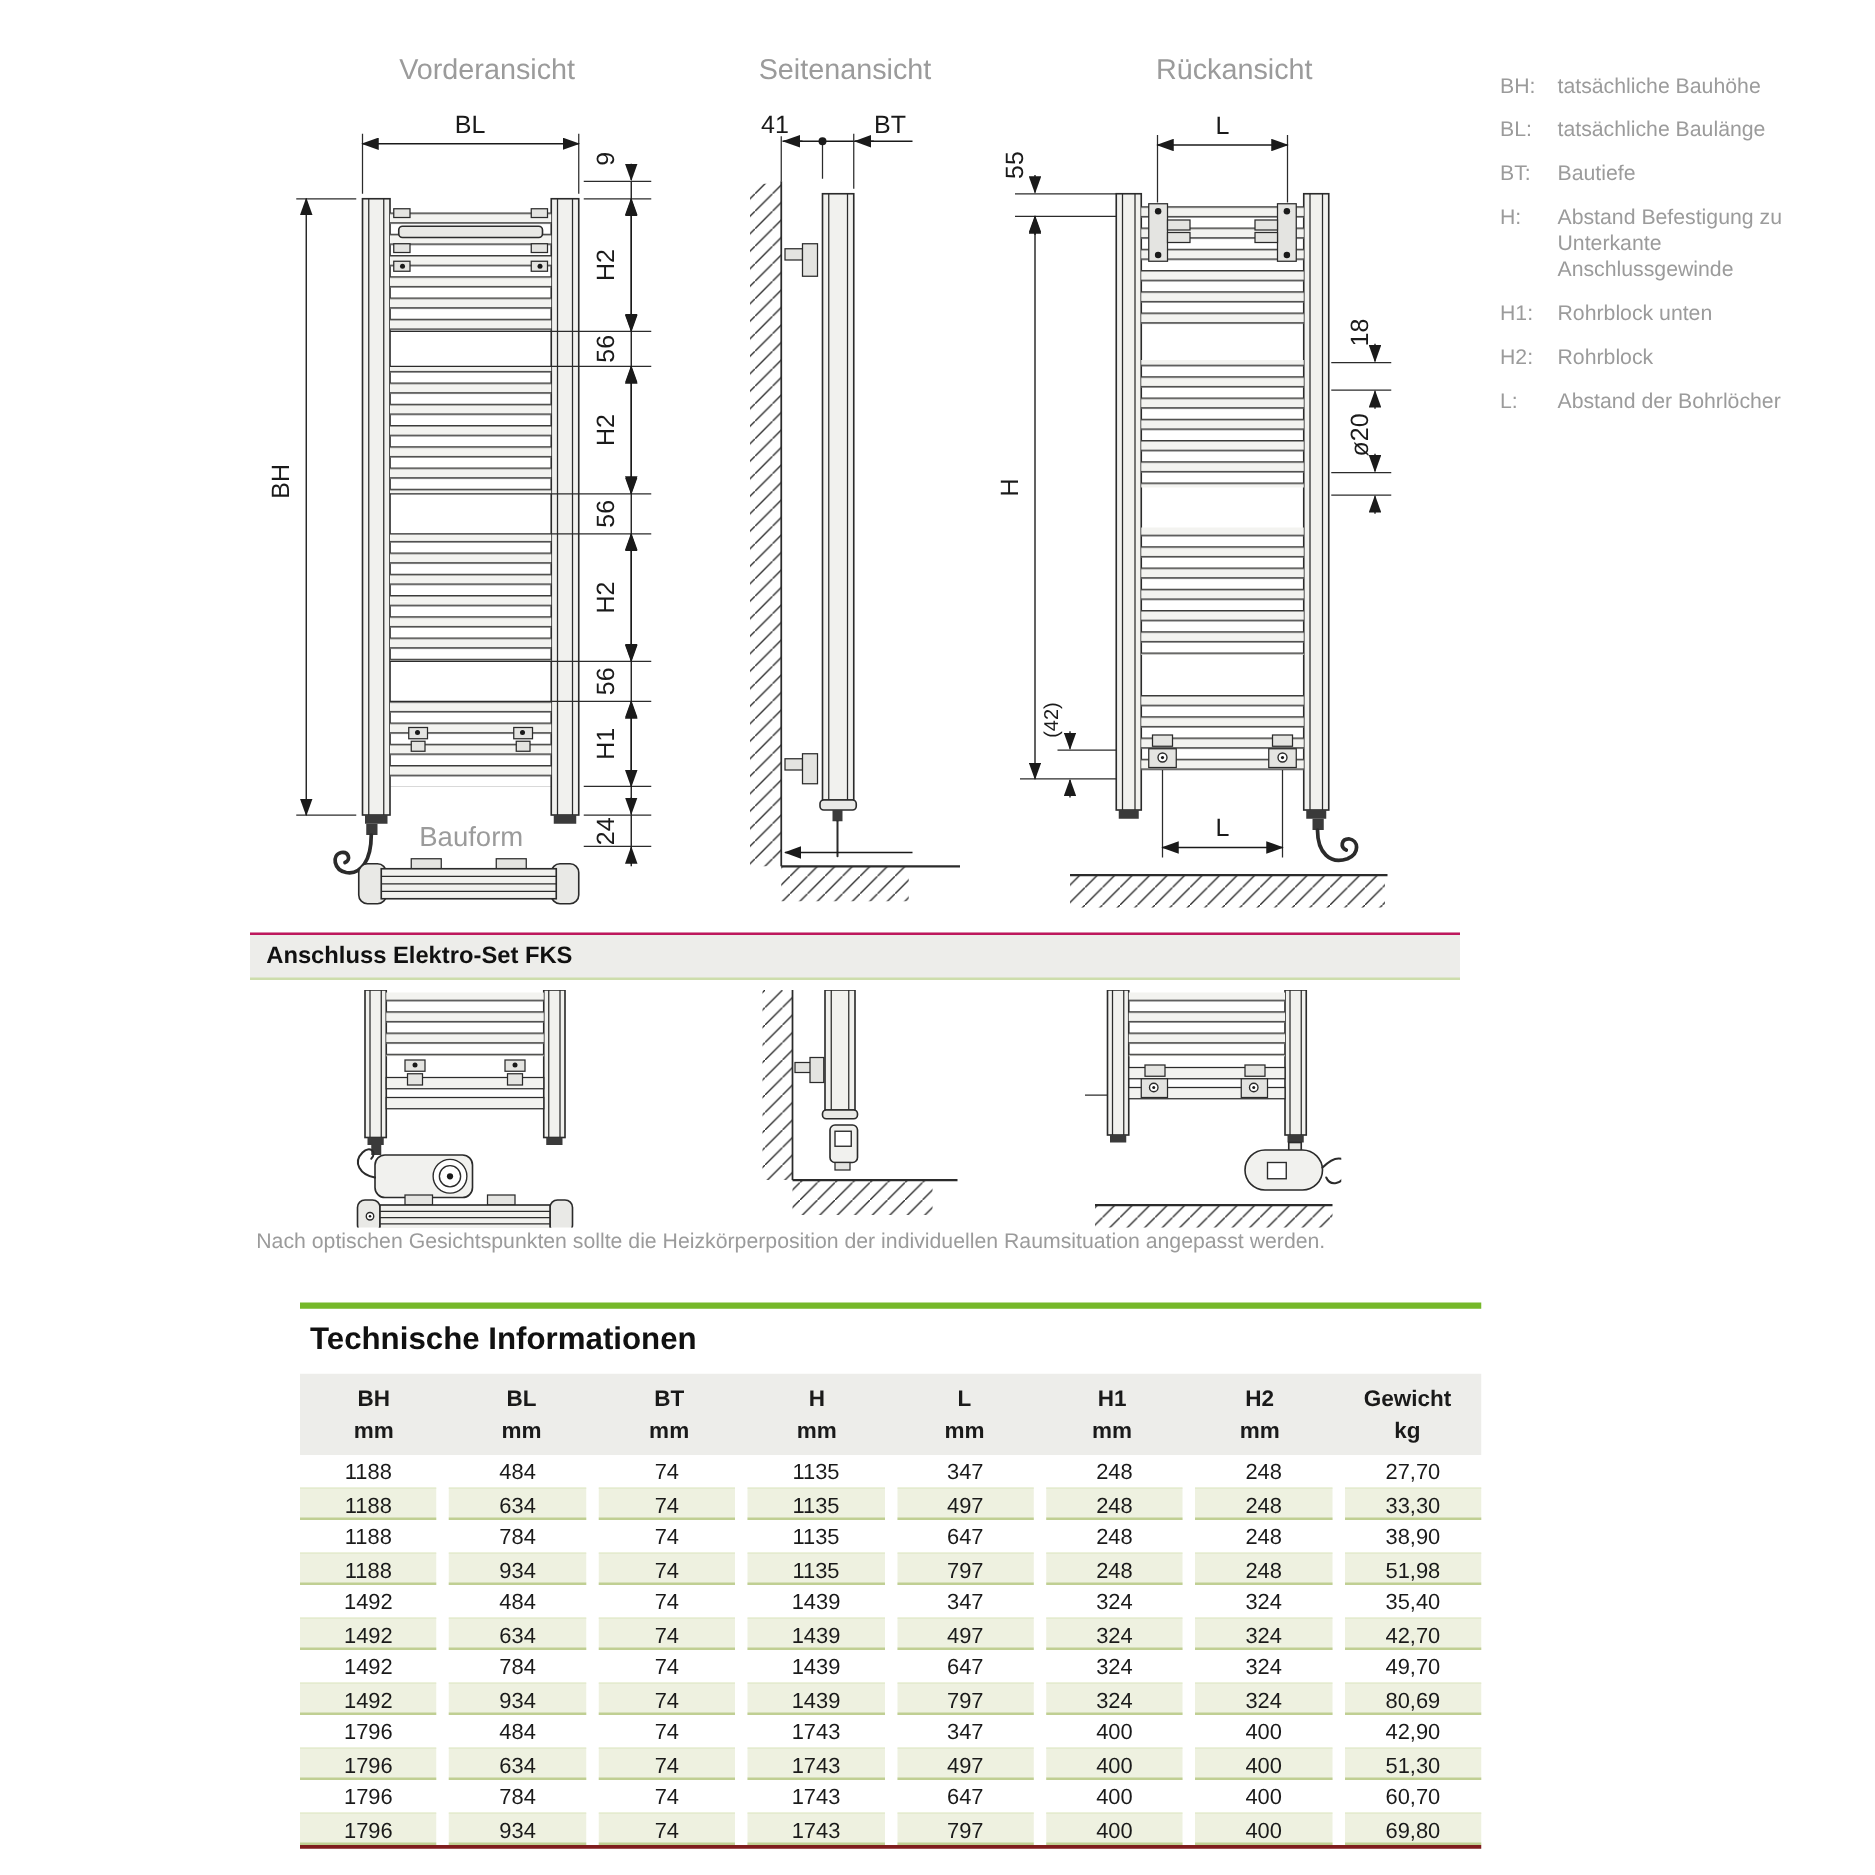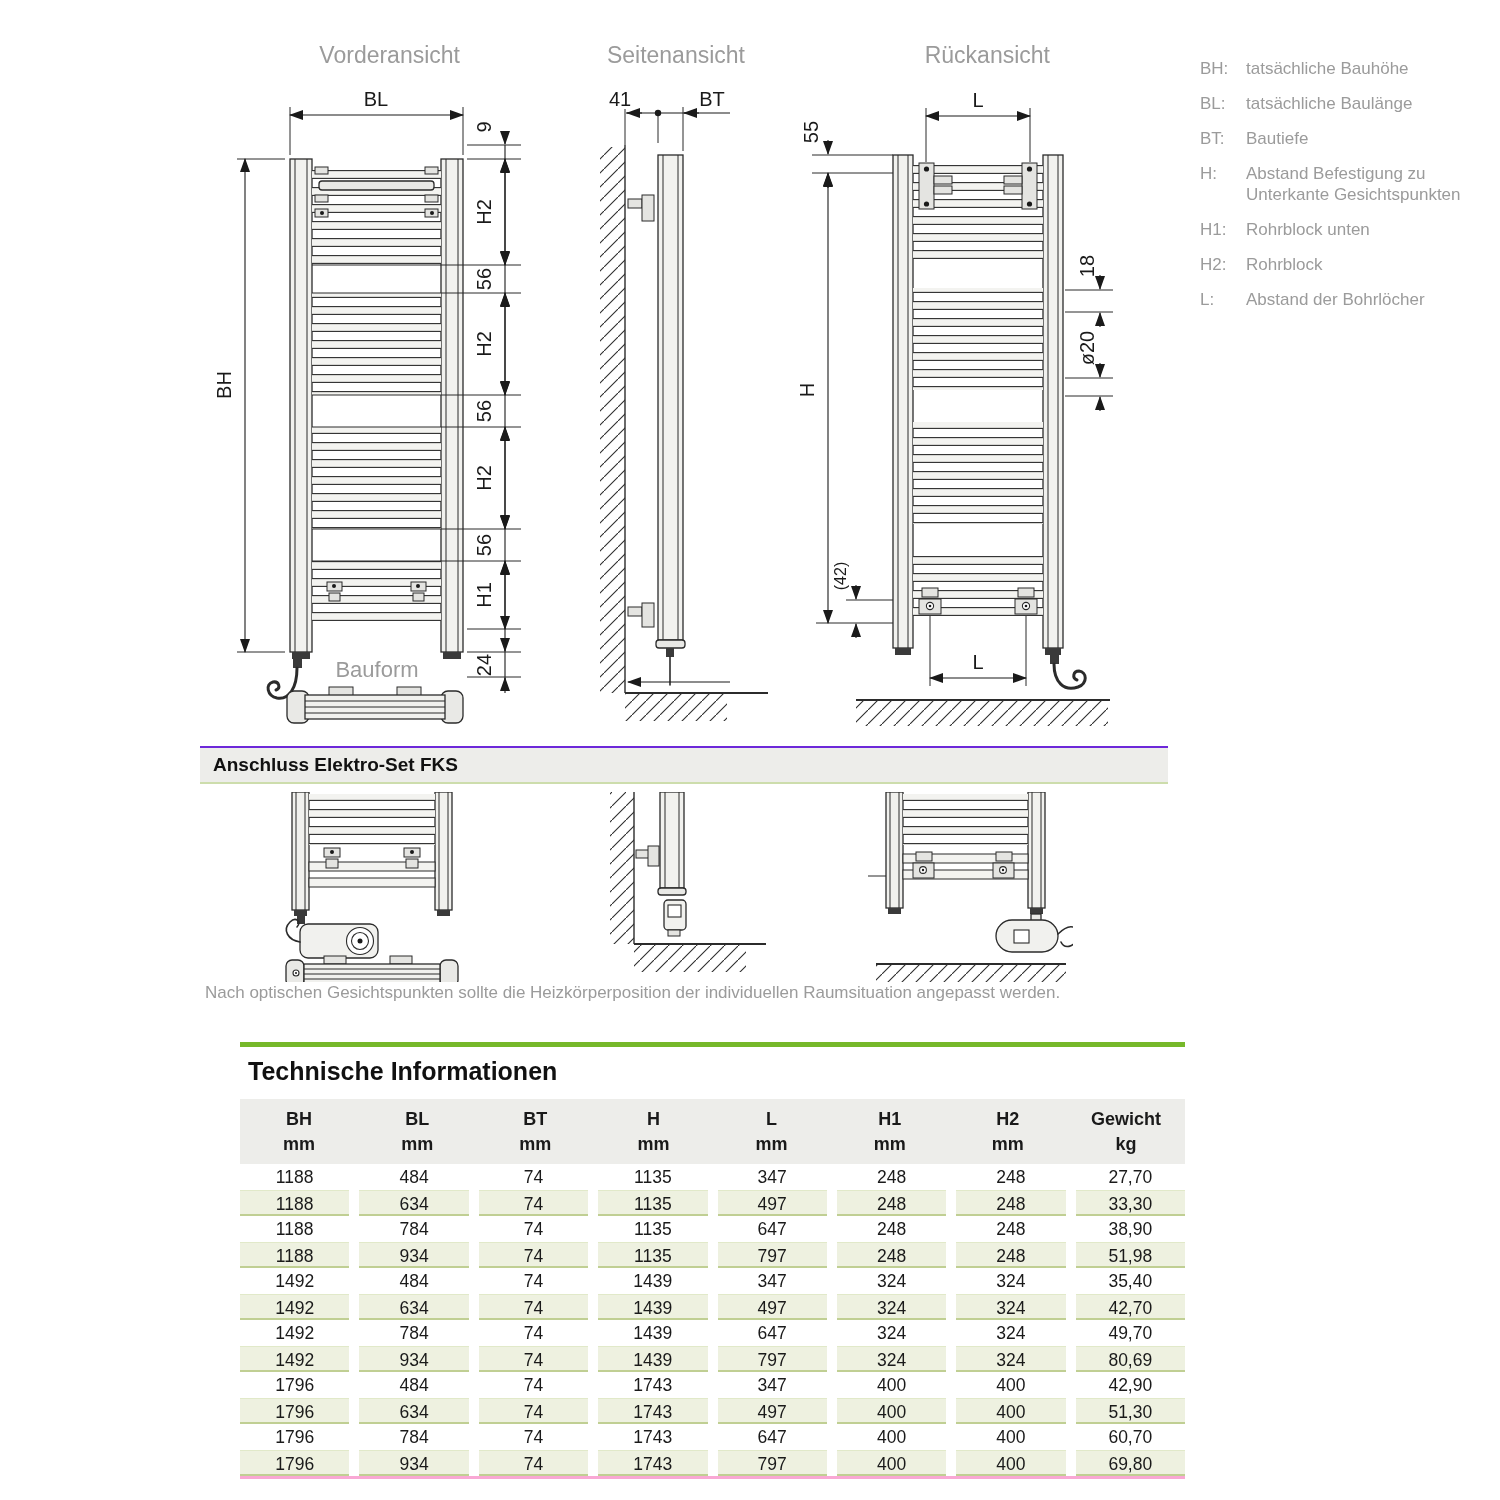--- a/index.html
+++ b/index.html
@@ -24,33 +24,33 @@
   .hole{fill:#fff;stroke:#2b2b2b;stroke-width:1.1;}
   .dark{fill:#3a3a3a;stroke:none;}
   .dot{fill:#1a1a1a;stroke:none;}
   .cable{stroke:#2b2b2b;stroke-width:3;fill:none;stroke-linecap:round;}
   .wire{stroke:#2b2b2b;stroke-width:1.6;fill:none;stroke-linecap:round;}
   .dlabel{font-size:20px;fill:#1a1a1a;}
   .dlabel-s{font-size:16px;fill:#1a1a1a;}
   .bauform-text{font-size:22px;fill:#9b9b9b;}
   
   .band{position:absolute;left:200px;top:746px;width:968px;height:38px;background:#ededea;
-        border-top:2px solid #6d28d9;border-bottom:2px solid #cdddac;box-sizing:border-box;}
+        border-top:2px solid #be185d;border-bottom:2px solid #cdddac;box-sizing:border-box;}
   .band span{display:block;font-size:19px;font-weight:bold;line-height:34px;padding-left:13px;color:#111;}
   .note{position:absolute;left:205px;top:983px;width:980px;font-size:17px;color:#9b9b9b;}
   
   .tech{position:absolute;left:200px;top:1042px;width:945px;margin-left:40px;}
   .green-rule{height:5px;background:#76b82a;}
   .tech h2{margin:10px 0 0 8px;font-size:25px;font-weight:bold;color:#111;}
   .thead{margin-top:13px;background:#ededea;display:grid;grid-template-columns:repeat(8,1fr);
          padding:7px 0 8px 0;}
   .hcell{text-align:center;}
   .hcell .lab{font-size:18px;font-weight:bold;line-height:26px;}
   .hcell .unit{font-size:18px;font-weight:bold;line-height:24px;}
-  .tbody{border-bottom:3px solid #f9a8d4;}
+  .tbody{border-bottom:3px solid #7f1d1d;}
   .trow{display:grid;grid-template-columns:repeat(8,1fr);column-gap:10px;}
   .tcell{height:26px;line-height:26px;text-align:center;font-size:17.5px;box-sizing:border-box;}
   .trow.green .tcell{background:#eef1e0;border-top:1px solid #e1e9c9;border-bottom:2px solid #c0cf93;}
 </style>
 </head>
 <body>
 
 <div class="page">
 
   <svg width="0" height="0" style="position:absolute">
@@ -84,21 +84,21 @@
       <div class="legend-row">
         <span>BL:</span>
         <span>tatsächliche Baulänge</span>
       </div>
       <div class="legend-row">
         <span>BT:</span>
         <span>Bautiefe</span>
       </div>
       <div class="legend-row">
         <span>H:</span>
-        <span>Abstand Befestigung zu Unterkante Gesichtspunkten</span>
+        <span>Abstand Befestigung zu Unterkante Anschlussgewinde</span>
       </div>
       <div class="legend-row">
         <span>H1:</span>
         <span>Rohrblock unten</span>
       </div>
       <div class="legend-row">
         <span>H2:</span>
         <span>Rohrblock</span>
       </div>
       <div class="legend-row">

